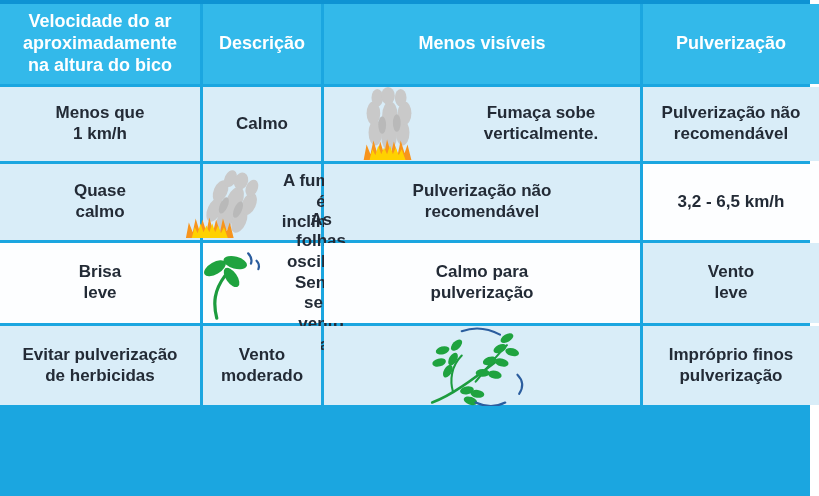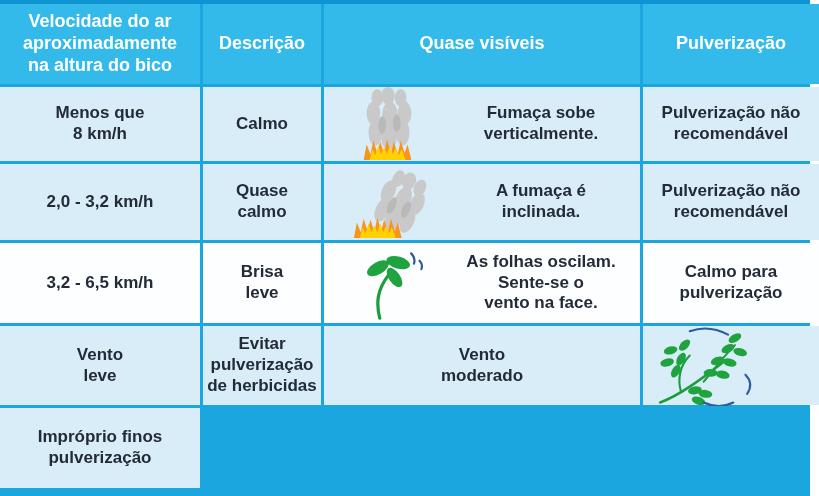--- a/index.html
+++ b/index.html
@@ -39,21 +39,21 @@
   }
   .cell.body{
     background:var(--row-bg);
     color:var(--body-text);
     font-size:17px;
   }
   .cell.body.alt{
     background:var(--row-bg-alt);
   }
   .cell.signs{
-    justify-content:flex-start;
+    justify-content:center;
     padding:0 8px 0 4px;
   }
   .icon-box{
     flex:0 0 122px;
     height:100%;
     display:flex;
     align-items:center;
     justify-content:center;
   }
   .signs-text{
@@ -64,25 +64,25 @@
 </style>
 </head>
 <body>
 
 <div class="table">
 
   <div class="cell header">Velocidade do ar
 aproximadamente
 na altura do bico</div>
   <div class="cell header">Descrição</div>
-  <div class="cell header">Quase visíveis</div>
+  <div class="cell header">Menos visíveis</div>
   <div class="cell header">Pulverização</div>
 
   <div class="cell body">Menos que
-8 km/h</div>
+1 km/h</div>
   <div class="cell body">Calmo</div>
   <div class="cell body signs">
     <span class="icon-box"><svg width="64" height="76" viewBox="0 0 64 78">
   <g fill="#c9c9c9">
     <ellipse cx="18" cy="48" rx="7" ry="13"></ellipse>
             <ellipse cx="16" cy="28" rx="7" ry="12"></ellipse>
     <ellipse cx="20" cy="12" rx="6" ry="9"></ellipse>
             <ellipse cx="32" cy="52" rx="8" ry="14"></ellipse>
     <ellipse cx="33" cy="30" rx="8" ry="14"></ellipse>
             <ellipse cx="31" cy="10" rx="7" ry="9"></ellipse>
@@ -96,21 +96,20 @@
   </g>
   <polygon fill="#f7941d" points="6,76 9,60 13,70 16,56 20,69 23,57 27,70 30,55 34,69 37,57 41,70 44,56 48,69 51,60 55,76"></polygon>
   <polygon fill="#ffd100" points="12,76 15,65 18,71 21,61 24,70 27,63 30,70 33,61 36,70 39,63 42,71 45,65 49,76"></polygon>
         </svg></span>
     <span class="signs-text">Fumaça sobe
 verticalmente.</span>
   </div>
   <div class="cell body">Pulverização não
 recomendável</div>
 
-  <div class="cell body">2,0 - 3,2 km/h</div>
   <div class="cell body">Quase
 calmo</div>
   <div class="cell body signs">
     <span class="icon-box"><svg width="84" height="76" viewBox="0 0 84 78">
   <g fill="#c9c9c9" transform="translate(6,0) rotate(24 26 74)">
     <ellipse cx="18" cy="48" rx="7" ry="13"></ellipse>
             <ellipse cx="16" cy="28" rx="7" ry="12"></ellipse>
     <ellipse cx="20" cy="12" rx="6" ry="9"></ellipse>
             <ellipse cx="32" cy="52" rx="8" ry="14"></ellipse>
     <ellipse cx="33" cy="30" rx="8" ry="14"></ellipse>

